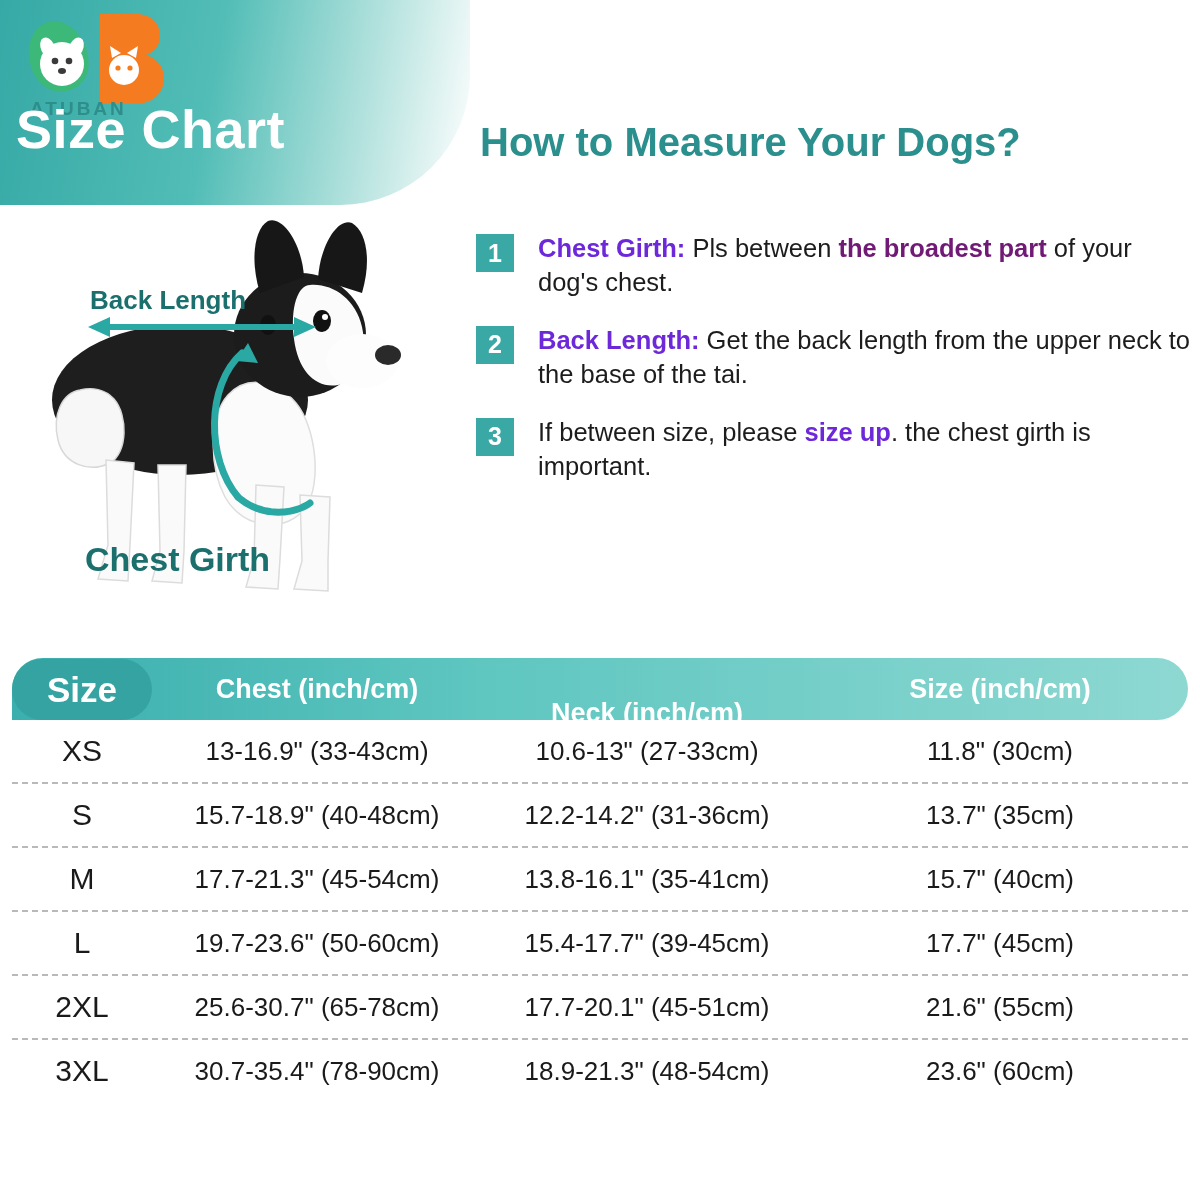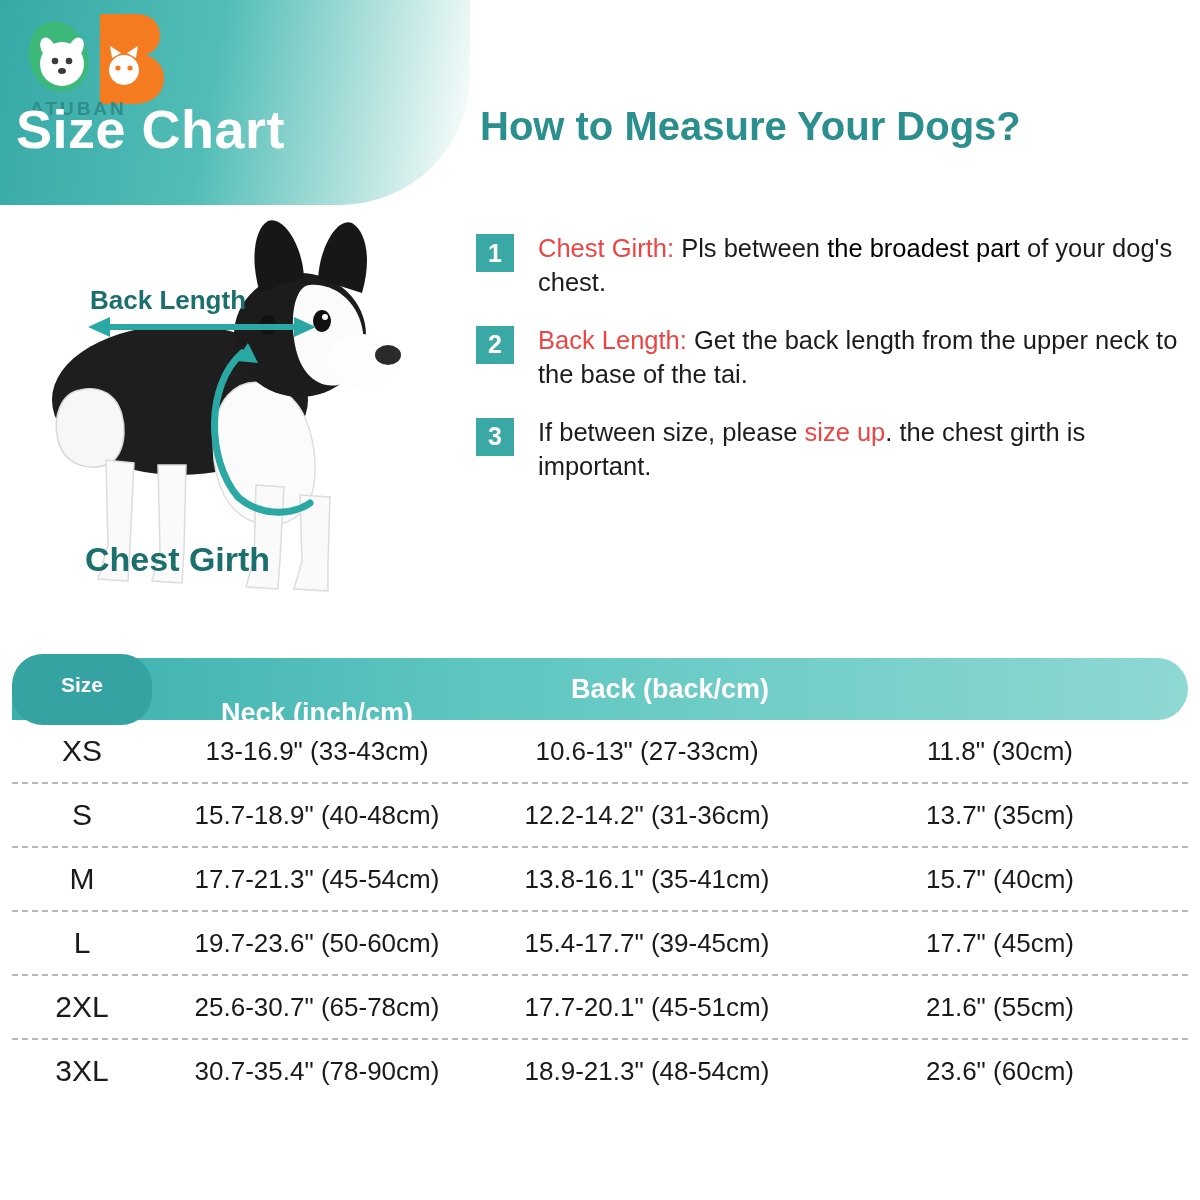--- a/index.html
+++ b/index.html
@@ -47,21 +47,21 @@
     left: 16px;
     top: 98px;
     font-size: 54px;
     font-weight: bold;
     color: #ffffff;
     letter-spacing: 0.5px;
   }
   .how-to-title {
     position: absolute;
     left: 480px;
-    top: 104px;
+    top: 120px;
     font-size: 40px;
     font-weight: bold;
     color: #2a8f8d;
     text-align: center;
   }
 
   
   .dog-block {
     position: absolute;
     left: 10px;
@@ -111,26 +111,26 @@
     flex: 0 0 auto;
     margin-top: 2px;
   }
   .step-text {
     margin-left: 24px;
     font-size: 25.5px;
     line-height: 1.33;
     color: #1c1c1c;
   }
   .step-text .hl {
-    color: #ef4444;
-    font-weight: normal;
+    color: #6d28d9;
+    font-weight: bold;
   }
   .step-text .bold {
-    font-weight: normal;
-    color: #000000;
+    font-weight: bold;
+    color: #701a75;
   }
 
   
   .table-wrap {
     position: absolute;
     left: 12px;
     top: 658px;
     width: 1176px;
   }
   .thead {
@@ -145,27 +145,27 @@
   }
   .th {
     color: #ffffff;
     font-size: 27px;
     font-weight: bold;
     text-align: center;
   }
   .th.size-cell {
     width: 140px;
     background: #35a3a2;
-    height: 71px;
+    height: 61px;
     line-height: 62px;
     border-top-left-radius: 31px;
     border-bottom-right-radius: 31px;
     border-top-right-radius: 31px;
     border-bottom-left-radius: 31px;
-    font-size: 21px;
+    font-size: 35px;
   }
   .th.c2 { width: 330px; }
   .th.c3 { width: 330px; margin-top: 48px; }
   .th.c4 { width: 376px; }
 
   .row {
     display: flex;
     align-items: center;
     height: 62px;
     border-bottom: 2px dashed #b9b9b9;
@@ -274,22 +274,23 @@
     <div class="step-num">3</div>
     <div class="step-text">
       <span>If between size, please </span><span class="hl">size up</span><span>. the chest girth is  important.</span>
     </div>
   </div>
 </div>
 
 <div class="table-wrap">
   <div class="thead">
     <div class="th size-cell">Size</div>
+    <div class="th c2">Chest (inch/cm)</div>
     <div class="th c3">Neck (inch/cm)</div>
-    <div class="th c4">Back (back/cm)</div>
+    <div class="th c4">Size (inch/cm)</div>
   </div>
 
   <div class="row">
     <div class="cell size-cell">XS</div>
     <div class="cell c2">13-16.9" (33-43cm)</div>
     <div class="cell c3">10.6-13" (27-33cm)</div>
     <div class="cell c4">11.8" (30cm)</div>
   </div>
   <div class="row">
     <div class="cell size-cell">S</div>

